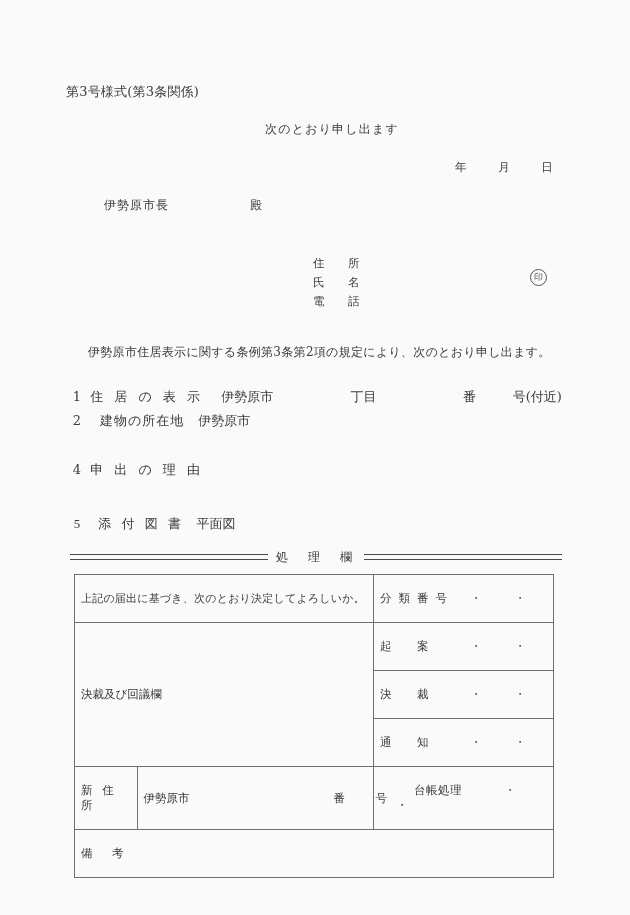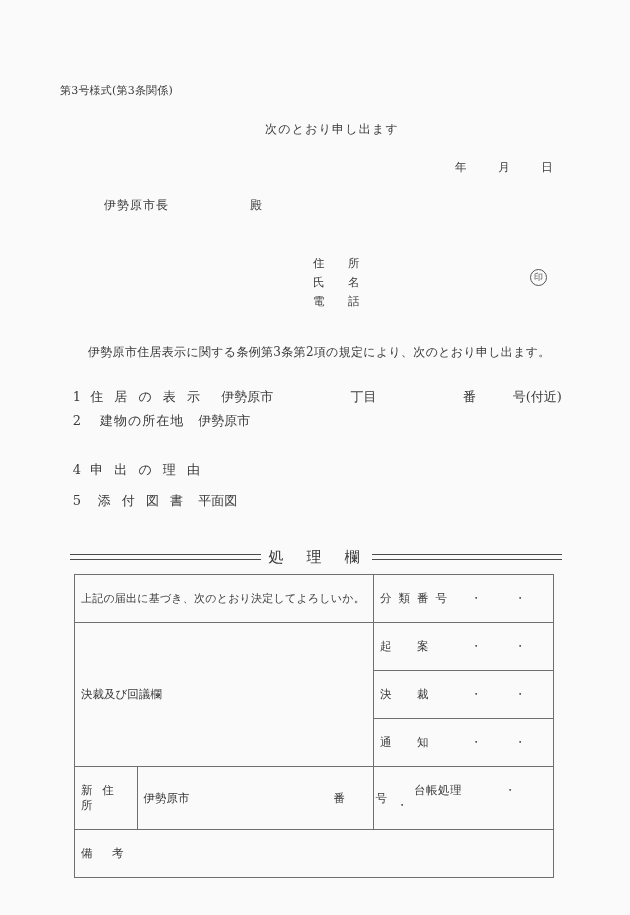--- a/index.html
+++ b/index.html
@@ -21,22 +21,22 @@
     position: relative;
     width: 630px;
     height: 915px;
   }
 
   
   .abs { position: absolute; white-space: nowrap; }
 
   
   .form-code {
-    left: 60px; top: 83px;
-    font-size: 11px;
+    left: 66px; top: 83px;
+    font-size: 13px;
     letter-spacing: .2px;
   }
   .doc-title {
     left: 265px; top: 121px;
     font-size: 12px;
     letter-spacing: 1.2px;
   }
   .date-line {
     left: 455px; top: 160px;
     font-size: 11.5px;
@@ -94,21 +94,21 @@
   .item .lbl {
     display: inline-block;
     width: 104px;
     letter-spacing: 3.5px;
   }
   .item .lbl.tight { letter-spacing: 1px; }
   .it1 { top: 388px; }
   .it2 { top: 412px; }
   .it3 { top: 437px; }
   .it4 { top: 461px; }
-  .it5 { top: 492px; }
+  .it5 { top: 515px; font-family: Liberation Serif, serif; }
 
   .it1 .seg-choume { display:inline-block; width: 126px; }
   .it1 .seg-ban    { display:inline-block; width: 78px; }
   .it1 .city       { display:inline-block; width: 98px; }
   .chk { margin-right: 26px; }
   .chk:last-child { margin-right: 0; }
 
   
   .divider {
     left: 70px; top: 551px;
@@ -119,21 +119,21 @@
   }
   .divider .rule {
     flex: 1 1 auto;
     height: 4px;
     border-top: 1px solid #4a4a4a;
     border-bottom: 1px solid #4a4a4a;
   }
   .divider .cap {
     flex: 0 0 auto;
     padding: 0 8px;
-    font-size: 15px;
+    font-size: 12px;
     letter-spacing: 4px;
     line-height: 1;
     color: #3a3a3a;
   }
 
   
   .proc-table {
     position: absolute;
     left: 74px; top: 574px;
     width: 479px;

